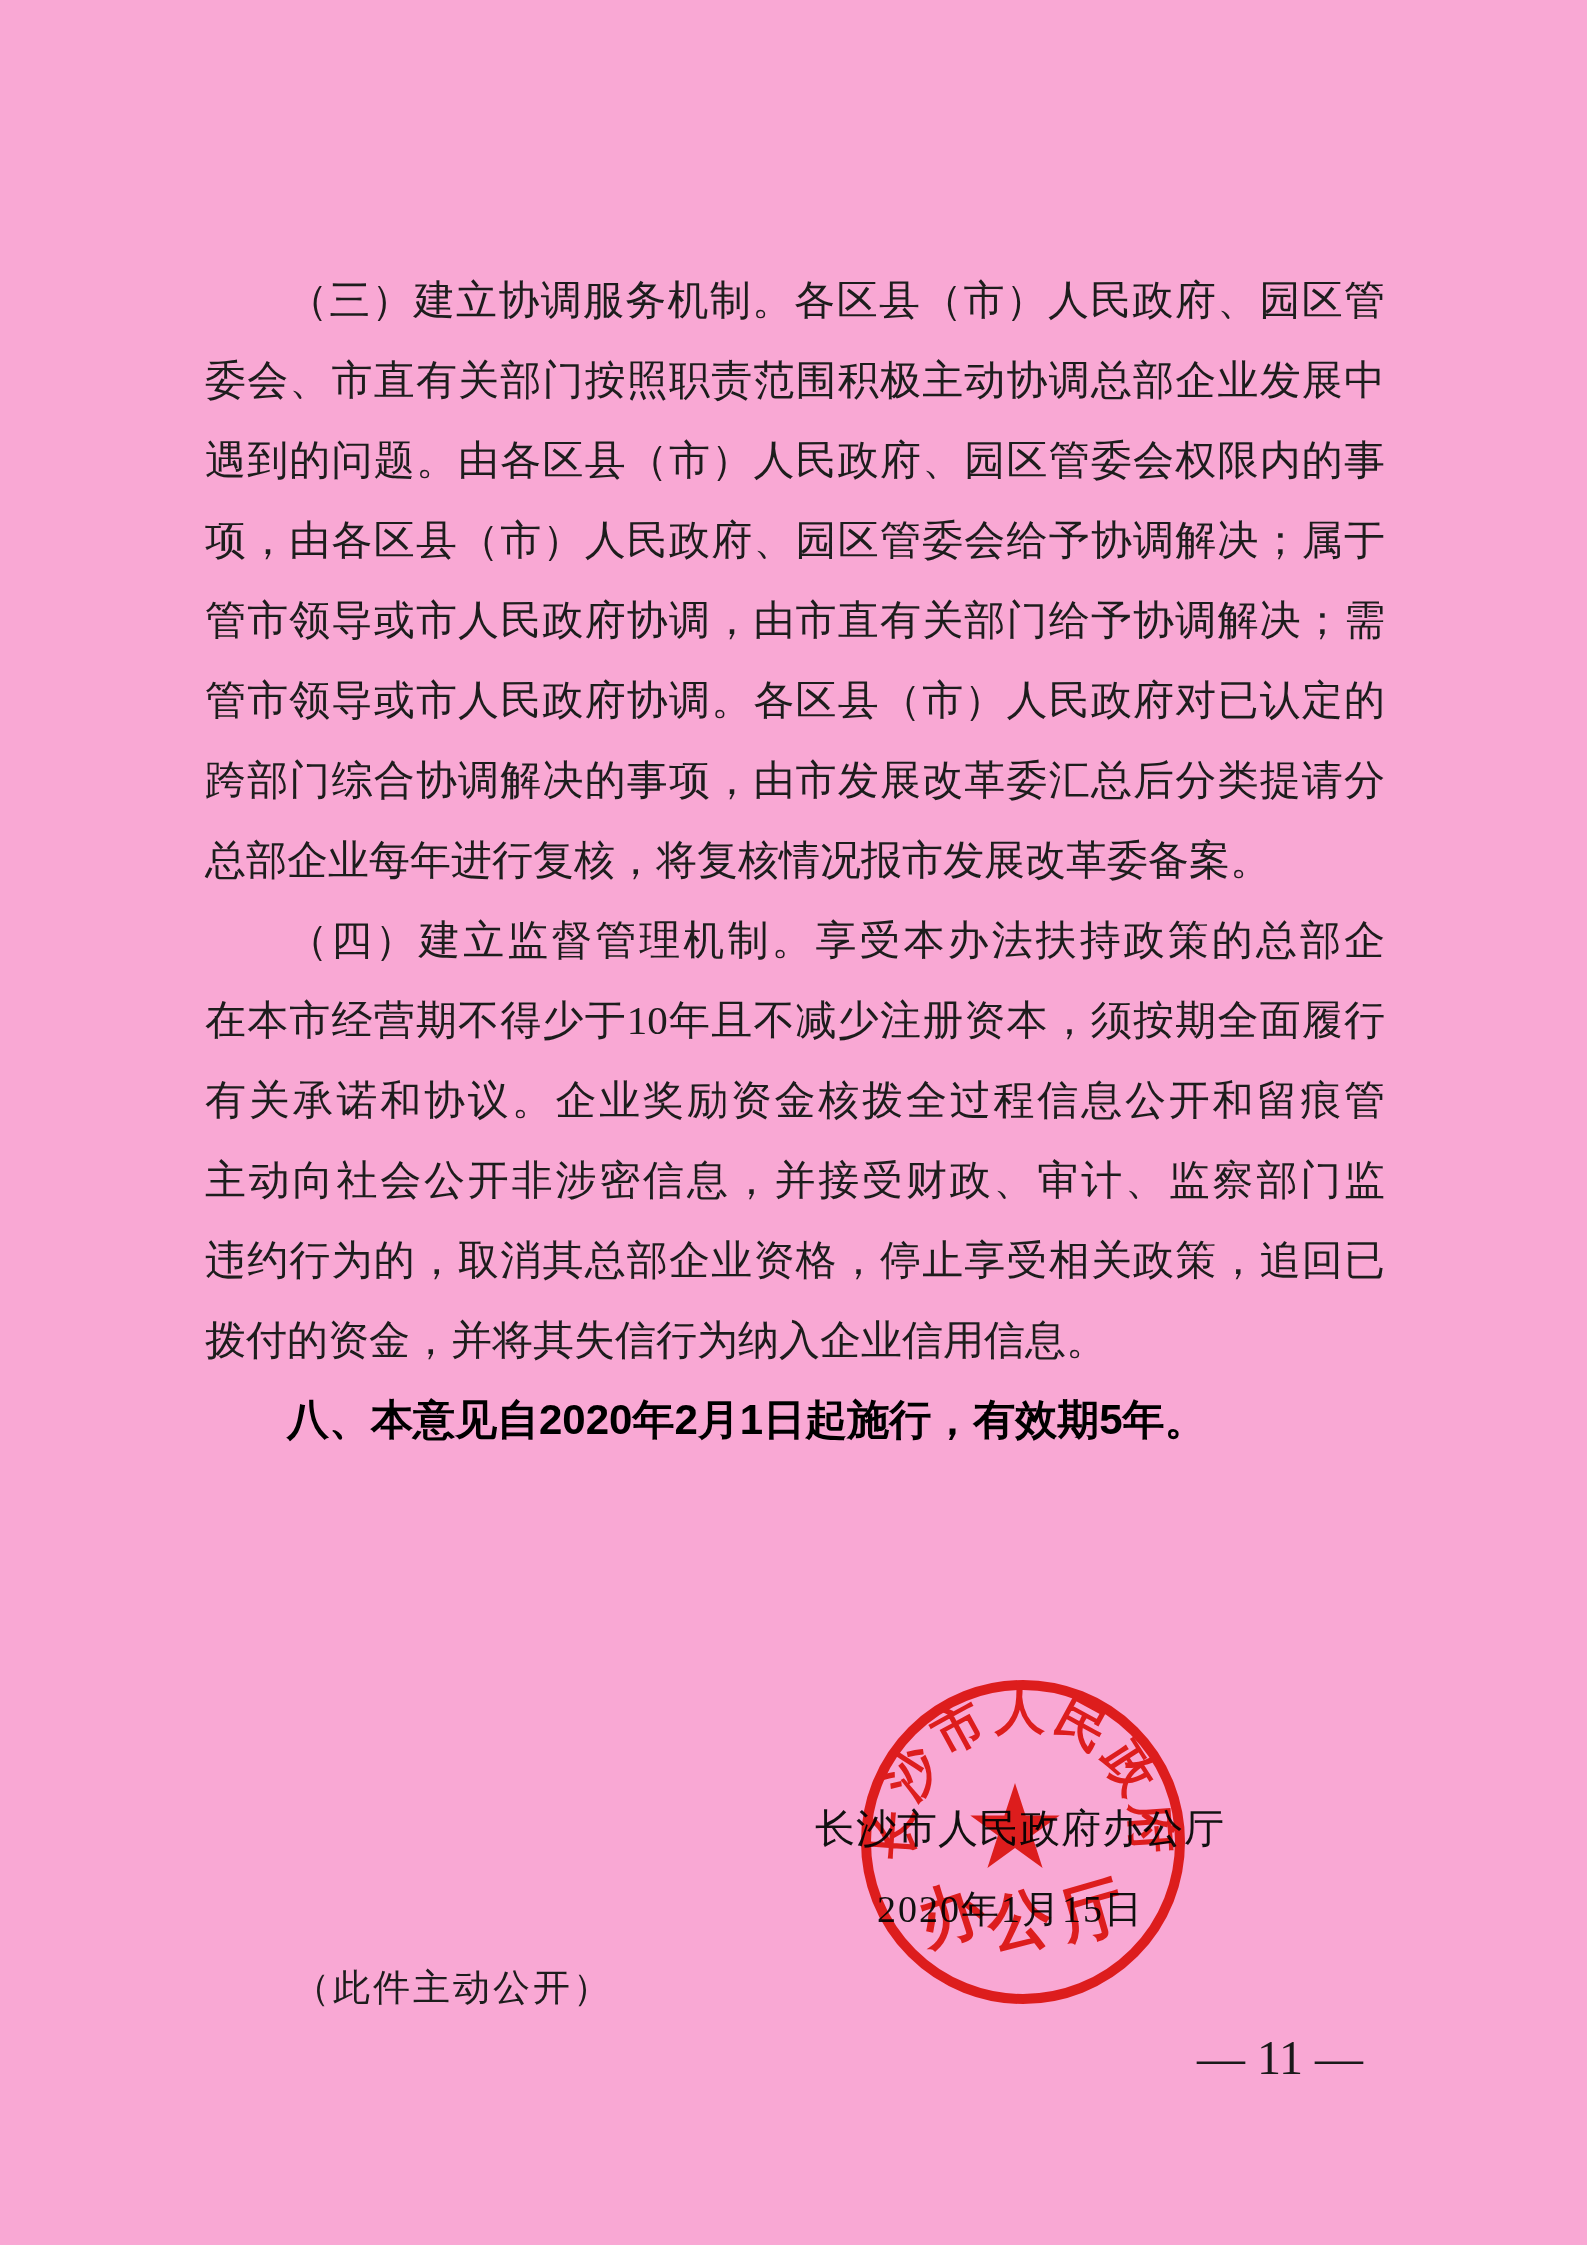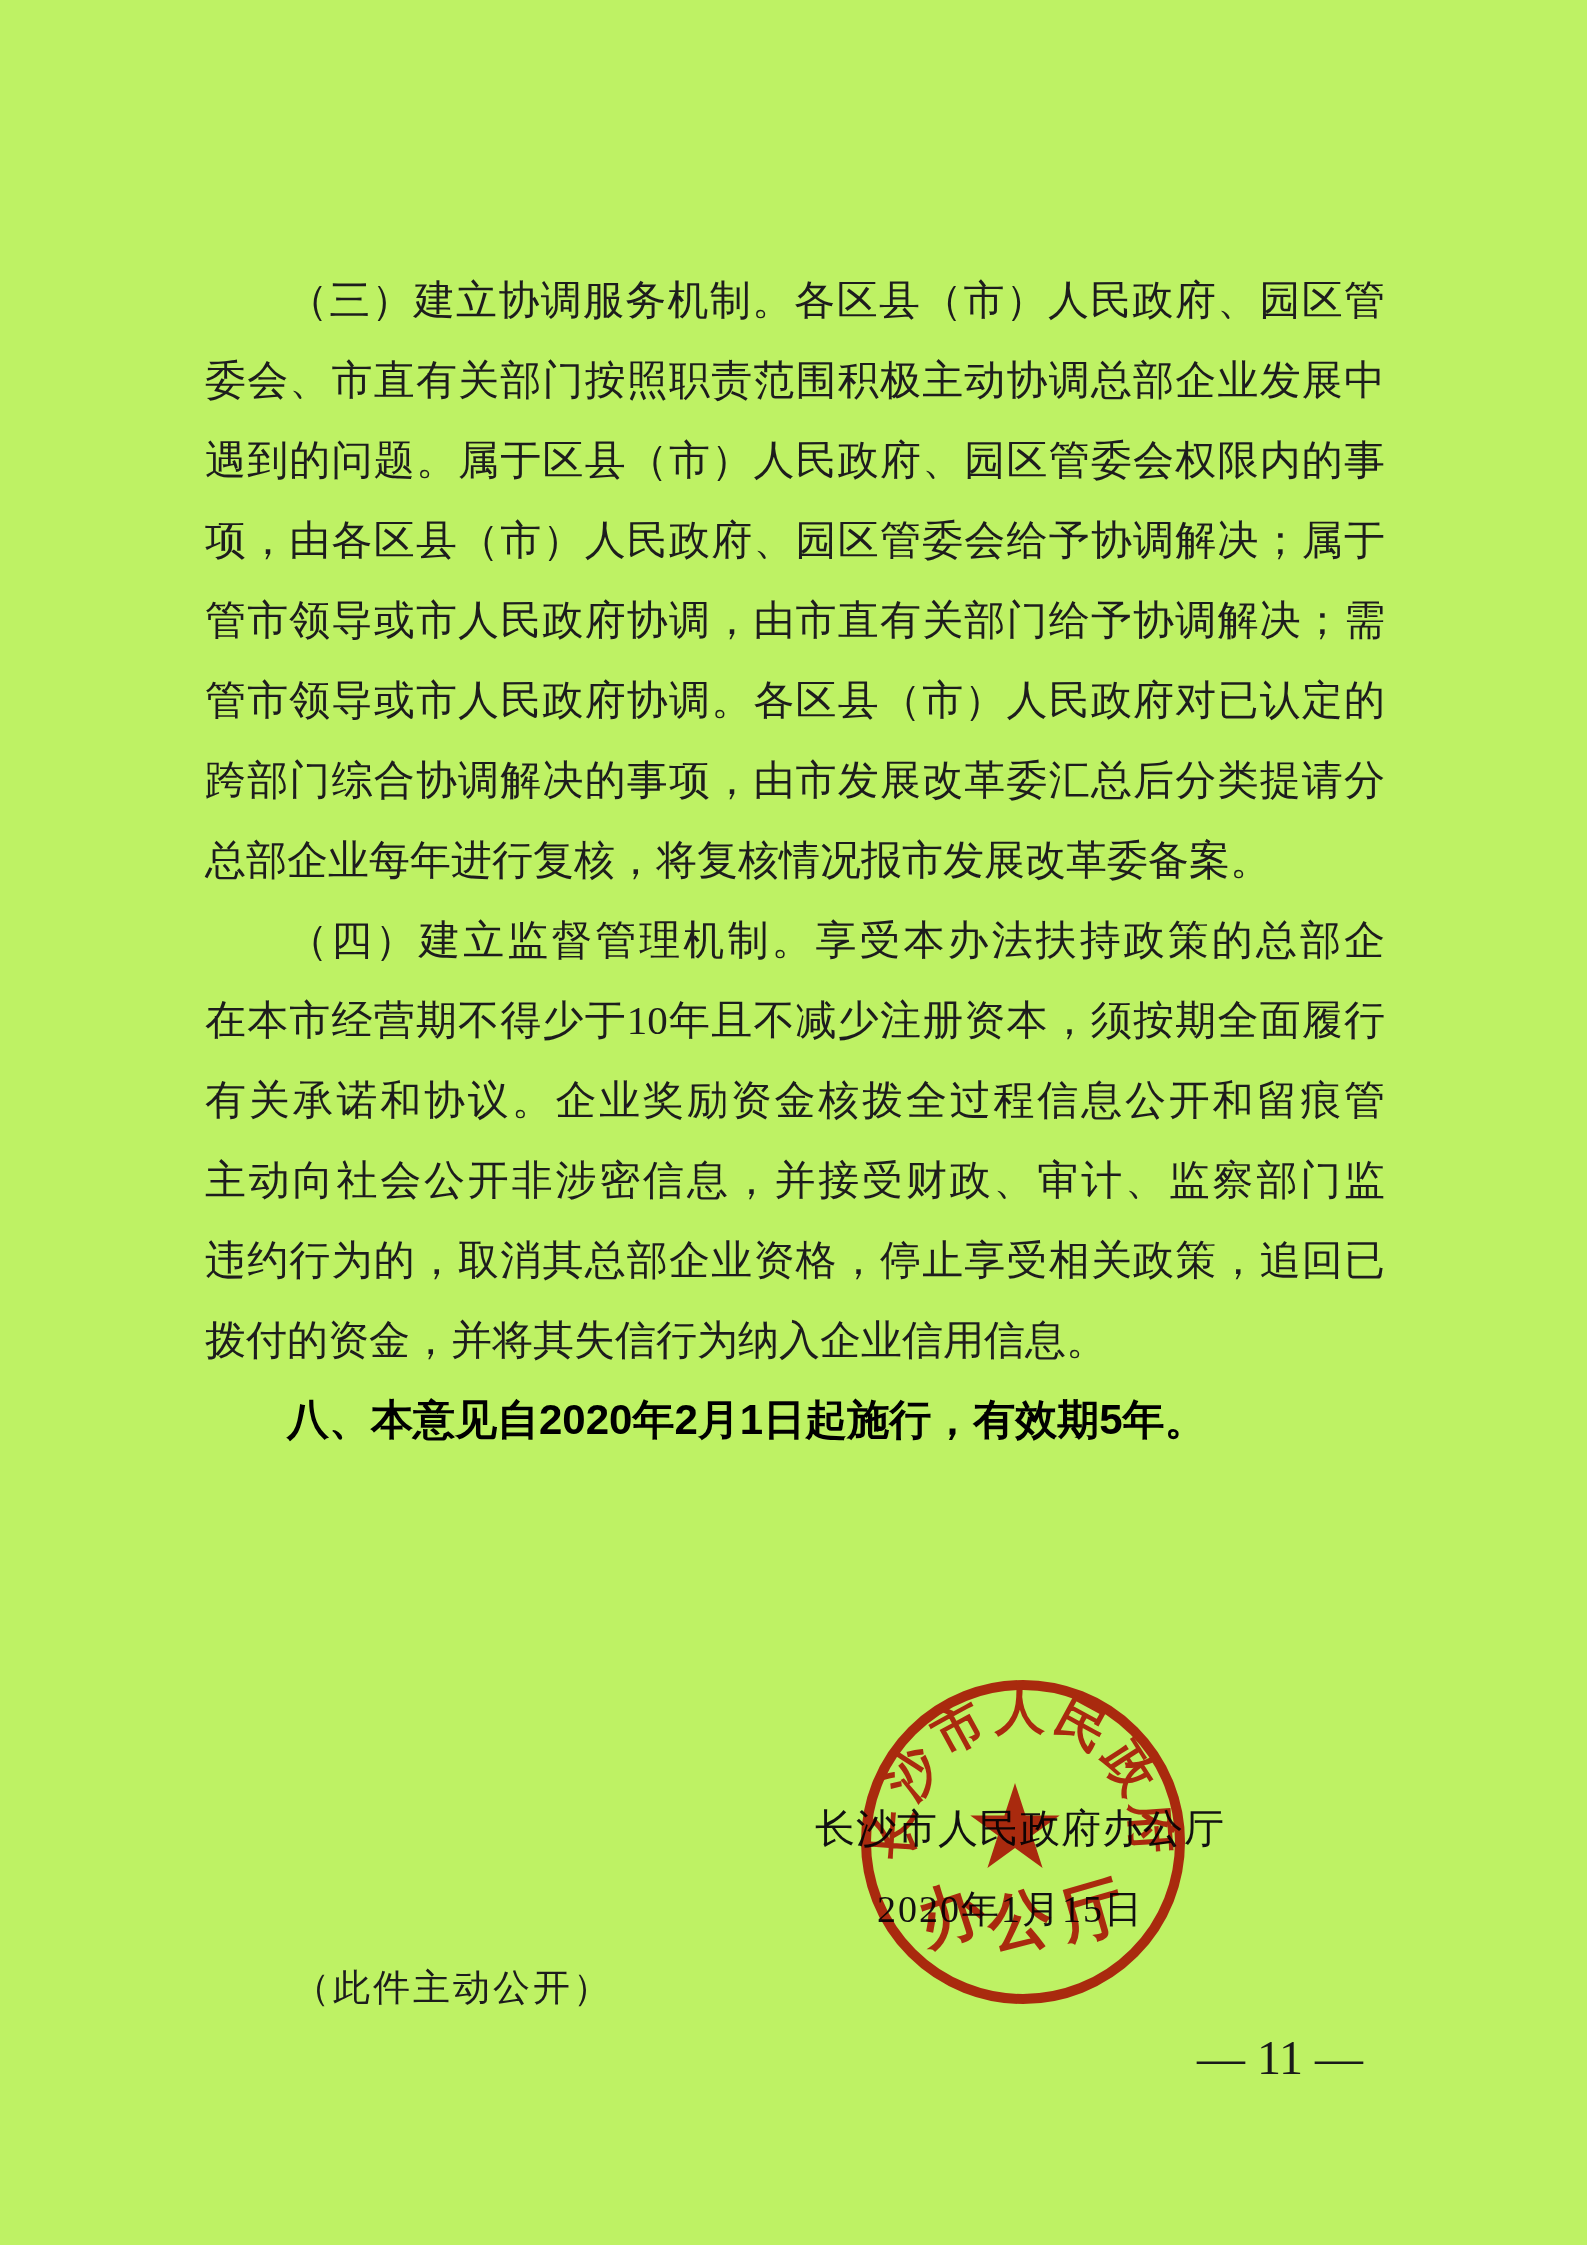--- a/index.html
+++ b/index.html
@@ -1,21 +1,21 @@
 <!DOCTYPE html>
 <html><head>
 <meta charset="utf-8">
 <style>
   html, body { margin: 0; padding: 0; background: #888; }
   .page {
     position: relative;
     width: 1587px;
     height: 2245px;
     margin: 0 auto;
-    background: #bef264;
+    background: #f9a8d4;
     overflow: hidden;
     font-family: "Liberation Serif", serif;
     color: #1d1d1d;
   }
   .body-text {
     position: absolute;
     left: 205px;
     top: 260px;
     width: 1180px;
   }
@@ -92,21 +92,21 @@
   }
 </style>
 </head>
 <body>
 
 <div class="page">
 
   <div class="body-text">
     <div class="line jf in">（三）建立协调服务机制。各区县（市）人民政府、园区管</div>
     <div class="line jf">委会、市直有关部门按照职责范围积极主动协调总部企业发展中</div>
-    <div class="line jf">遇到的问题。属于区县（市）人民政府、园区管委会权限内的事</div>
+    <div class="line jf">遇到的问题。由各区县（市）人民政府、园区管委会权限内的事</div>
     <div class="line jf">项，由各区县（市）人民政府、园区管委会给予协调解决；属于</div>
     <div class="line jf">管市领导或市人民政府协调，由市直有关部门给予协调解决；需</div>
     <div class="line jf">管市领导或市人民政府协调。各区县（市）人民政府对已认定的</div>
     <div class="line jf">跨部门综合协调解决的事项，由市发展改革委汇总后分类提请分</div>
     <div class="line">总部企业每年进行复核，将复核情况报市发展改革委备案。</div>
     <div class="line jf in">（四）建立监督管理机制。享受本办法扶持政策的总部企业，</div>
     <div class="line jf">在本市经营期不得少于10年且不减少注册资本，须按期全面履行</div>
     <div class="line jf">有关承诺和协议。企业奖励资金核拨全过程信息公开和留痕管理，</div>
     <div class="line jf">主动向社会公开非涉密信息，并接受财政、审计、监察部门监督。</div>
     <div class="line jf">违约行为的，取消其总部企业资格，停止享受相关政策，追回已</div>

